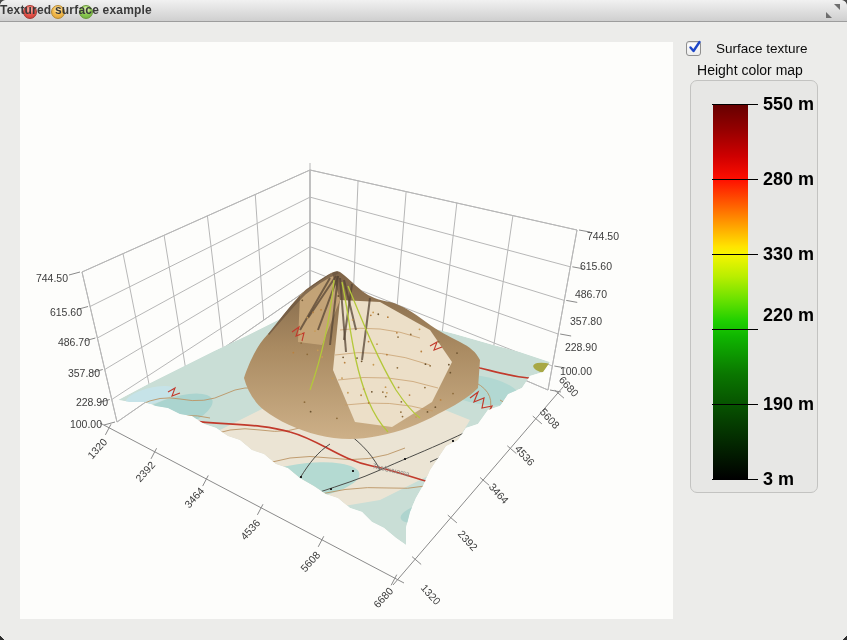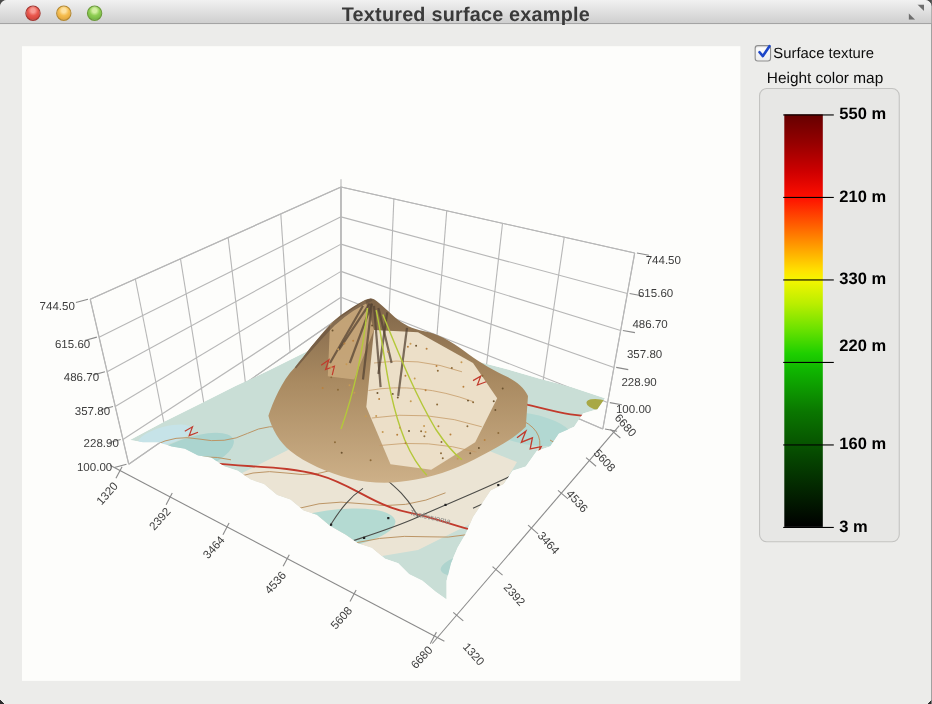--- a/index.html
+++ b/index.html
@@ -2,42 +2,42 @@
 <html><head>
 <meta charset="utf-8">
 <style>
   html,body{margin:0;padding:0;background:#4a4a4a;}
   *{box-sizing:border-box;font-family:"Liberation Sans",sans-serif;}
   .window{position:relative;width:847px;height:640px;background:#ececea;overflow:hidden;
           border-radius:6px 6px 0 0;}
   
   .titlebar{position:absolute;left:0;top:0;width:847px;height:22px;
     background:linear-gradient(#f1f1f1,#cfcfcf);border-bottom:1px solid #9d9d9d;border-radius:6px 6px 0 0;}
-  .title{position:absolute;left:0;right:0;top:3px;text-align:center;font-size:18px;
+  .title{position:absolute;left:0;right:0;top:3px;text-align:left;font-size:12px;
     font-weight:bold;color:#3a3a3a;letter-spacing:.2px;}
   .tbtn{position:absolute;top:5px;width:14px;height:14px;border-radius:50%;}
   .tbtn.red{left:23px;background:radial-gradient(circle at 50% 30%,#f89a92 0 18%,#e9584e 45%,#c63a31 100%);border:1px solid #a33530;}
   .tbtn.yellow{left:51px;background:radial-gradient(circle at 50% 30%,#fde2a2 0 18%,#f5bd4f 45%,#d89a33 100%);border:1px solid #b5882f;}
   .tbtn.green{left:79px;background:radial-gradient(circle at 50% 30%,#d3efa2 0 18%,#8fce53 45%,#66a83c 100%);border:1px solid #6a9a38;}
   .fsicon{position:absolute;right:7px;top:4px;width:14px;height:14px;}
   
   .plotsvg{position:absolute;left:0;top:0;width:847px;height:640px;}
   
   .chkrow{position:absolute;left:686px;top:39px;height:18px;display:flex;align-items:center;}
   .chkbox{position:relative;width:15px;height:15px;border:1px solid #8f8f8f;border-radius:3px;
     background:linear-gradient(#ffffff,#ededed);box-shadow:inset 0 1px 1px rgba(0,0,0,.12);}
   .chkbox svg{position:absolute;left:0px;top:-3px;overflow:visible;}
-  .chklabel{margin-left:2px;font-size:13.5px;color:#0b0b0b;}
+  .chklabel{margin-left:15px;font-size:13.5px;color:#0b0b0b;}
   .legend-title{position:absolute;left:680px;top:62px;width:140px;text-align:center;
     font-size:14px;color:#0b0b0b;}
   .legend-panel{position:absolute;left:690px;top:80px;width:128px;height:413px;
     background:#e7e7e5;border:1px solid #c3c3c1;border-radius:7px;}
   .grad-bar{position:absolute;left:22px;top:23px;width:35px;height:355px;}
   .leg-line{position:absolute;left:21px;width:46px;height:0;border-top:1px solid #000;}
-  .leg-label{position:absolute;left:72px;transform:translateY(-50%);font-size:15px;
+  .leg-label{position:absolute;left:72px;transform:translateY(-50%);font-size:18px;
     font-weight:bold;color:#000;white-space:nowrap;}
   
   .grip{position:absolute;width:5px;height:5px;}
   .grip.bl{left:0;bottom:0;background:linear-gradient(45deg,#2e2e2e 0 40%,transparent 41%);}
   .grip.br{right:0;bottom:0;background:linear-gradient(315deg,#2e2e2e 0 40%,transparent 41%);}
 </style>
 </head>
 <body>
 
 <div class="window">
@@ -312,27 +312,27 @@
   </div>
 
   <div class="legend-title">Height color map</div>
 
   <div class="legend-panel">
     <div class="grad-bar" id="gradbar" style="background: linear-gradient(rgb(101, 0, 0) 0%, rgb(150, 0, 0) 7%, rgb(207, 0, 0) 14%, rgb(254, 14, 0) 20%, rgb(255, 96, 0) 27%, rgb(255, 168, 0) 33%, rgb(255, 227, 0) 38%, rgb(246, 245, 0) 40%, rgb(185, 238, 0) 46%, rgb(108, 226, 0) 52%, rgb(30, 207, 0) 58%, rgb(15, 181, 0) 62%, rgb(10, 119, 0) 72%, rgb(5, 66, 0) 84%, rgb(0, 0, 0) 100%); height: 375px;"></div>
     <div id="legendticks">
         <div class="leg-line" style="top: 23px;"></div>
         <div class="leg-label" style="top: 23px;">550 m</div>
         <div class="leg-line" style="top: 98px;"></div>
-        <div class="leg-label" style="top: 98px;">210 m</div>
+        <div class="leg-label" style="top: 98px;">280 m</div>
         <div class="leg-line" style="top: 173px;"></div>
         <div class="leg-label" style="top: 173px;">330 m</div>
         <div class="leg-line" style="top: 248px;"></div>
         <div class="leg-label" style="top: 234px;">220 m</div>
         <div class="leg-line" style="top: 323px;"></div>
-        <div class="leg-label" style="top: 323px;">160 m</div>
+        <div class="leg-label" style="top: 323px;">190 m</div>
         <div class="leg-line" style="top: 398px;"></div>
         <div class="leg-label" style="top: 398px;">3 m</div>
       </div>
   </div>
 
   <div class="grip bl"></div>
   <div class="grip br"></div>
 </div>
 
 </body></html>

